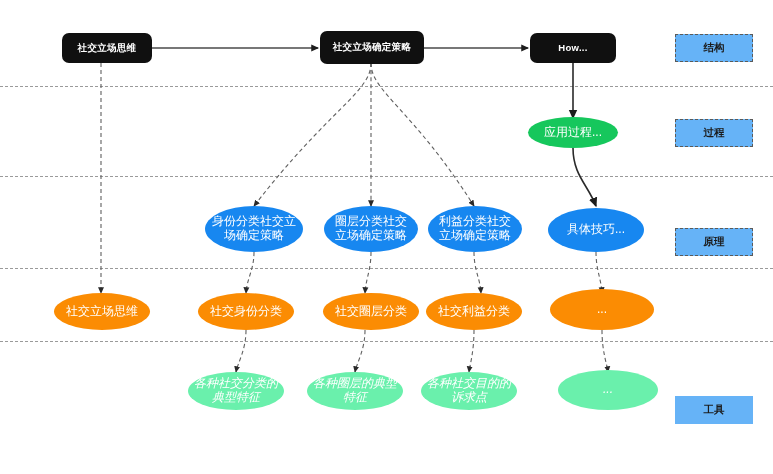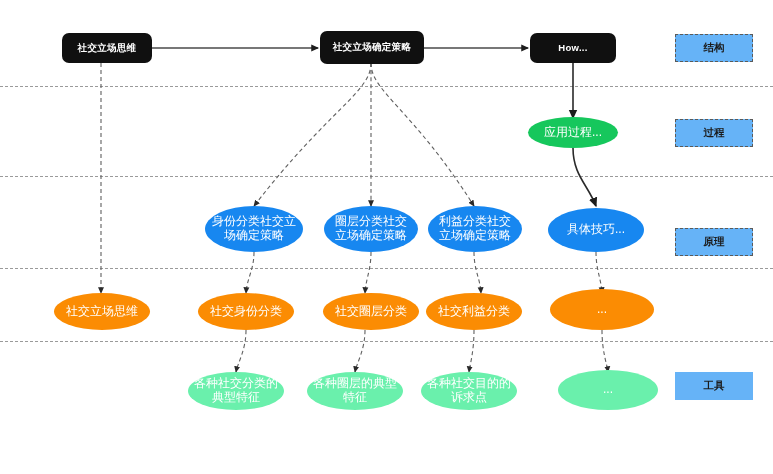--- a/index.html
+++ b/index.html
@@ -53,41 +53,41 @@
     letter-spacing: .3px;
   }
   .node-ellipse {
     border-radius: 50%;
     color: #ffffff;
     font-size: 12px;
   }
   .e-blue   { background: #1787f0; }
   .e-green  { background: #16c75c; }
   .e-orange { background: #fb8c03; }
-  .e-mint   { background: #6af0ac; }
+  .e-mint   { background: #6af0ac; font-style: italic; }
   .node-ellipse span { display: block; padding: 0 6px; }
   
   .legend {
     position: absolute;
     left: 675px;
     width: 78px;
     height: 28px;
     background: #66b3f7;
     color: #1b1b1b;
     font-size: 10.5px;
     font-weight: bold;
     display: flex;
     align-items: center;
     justify-content: center;
     border-radius: 0;
     box-sizing: border-box;
     z-index: 3;
   }
   .legend.dashed { border: 1px dashed #5a5a5a; }
-  .legend.solid  { border: 1px solid transparent; }
+  .legend.solid  { border: 1px solid transparent; margin-top: 24px; }
 </style>
 </head>
 <body>
 
 <div id="canvas">
 
   <div class="divider" style="top:86px"></div>
   <div class="divider" style="top:176px"></div>
   <div class="divider" style="top:268px"></div>
   <div class="divider" style="top:341px"></div>

